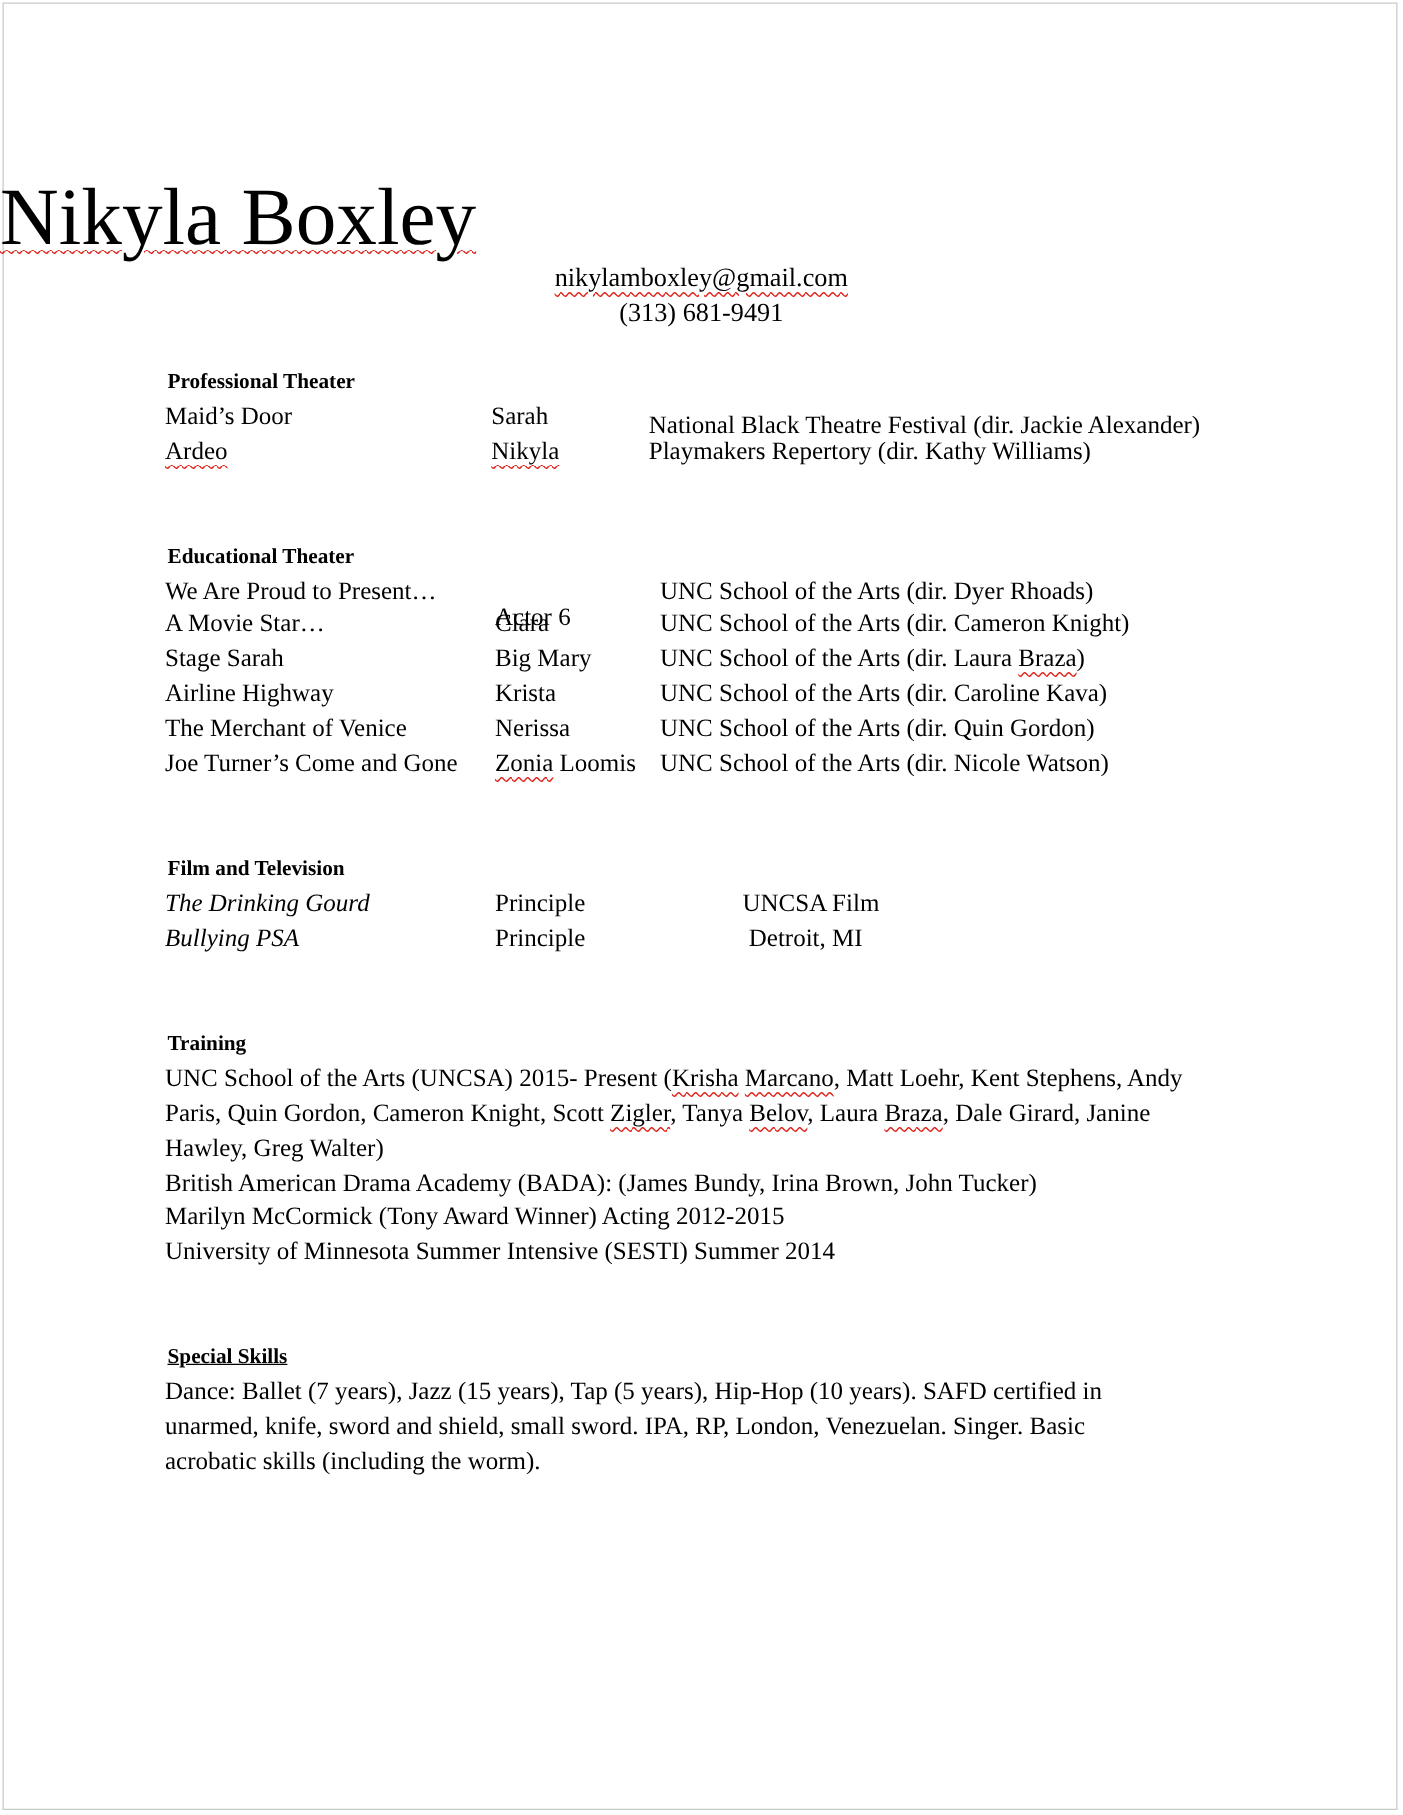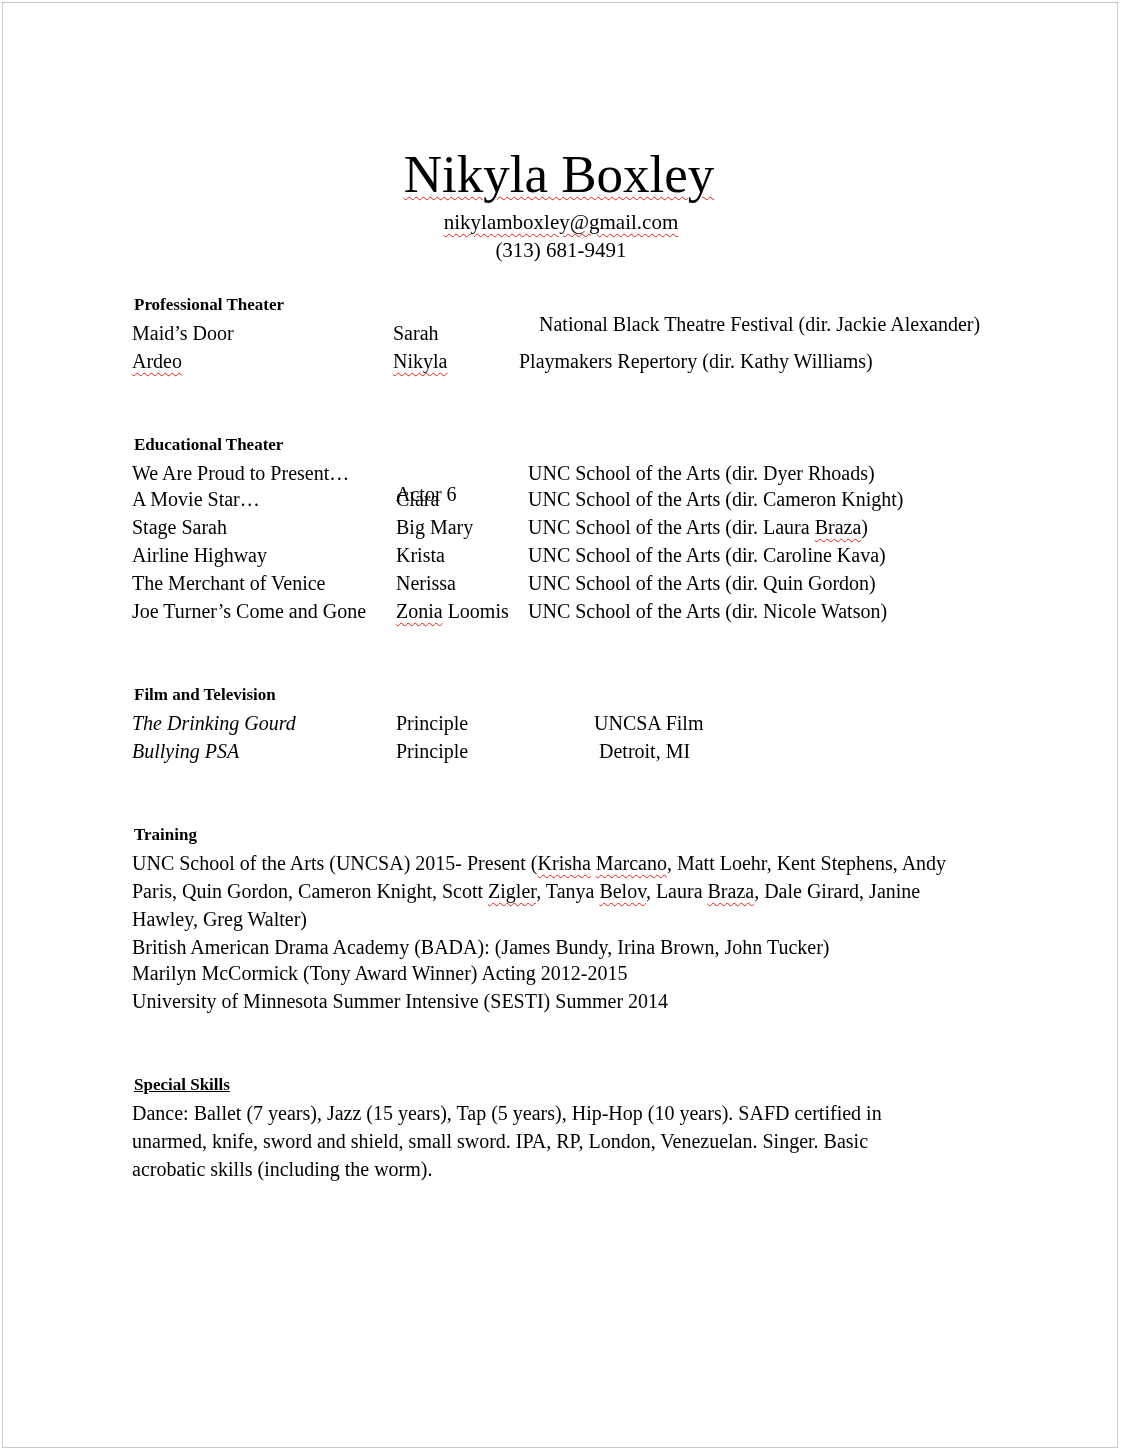--- a/index.html
+++ b/index.html
@@ -13,22 +13,22 @@
     }
     .page {
       position: absolute; left: 2px; top: 2px;
       width: 1116px; height: 1446px;
       border: 1px solid #c9c9c9;
       box-sizing: border-box;
       background: #fff;
     }
     .abs { position: absolute; white-space: nowrap; }
     .name {
-      left: 0; width: 1118px; text-align: center;
-      top: 136px; font-size: 53px; line-height: 76px;
+      left: 0; width: 1118px; text-align: left;
+      top: 136px; font-size: 65px; line-height: 76px;
     }
     .contact {
       left: 0; width: 1122px; text-align: center;
       font-size: 21px; line-height: 28px;
     }
     .heading { font-weight: bold; font-size: 17px; line-height: 28px; left: 134px; }
     .underline { text-decoration: underline; }
     .row { font-size: 20px; line-height: 28px; }
     .italic { font-style: italic; }
     .squiggle {
@@ -47,21 +47,21 @@
 <div class="page"></div>
 
 <div class="abs name"><span class="squiggle">Nikyla Boxley</span></div>
 <div class="abs contact" style="top:208px;"><span class="squiggle">nikylamboxley@gmail.com</span></div>
 <div class="abs contact" style="top:236px;">(313) 681-9491</div>
 
 <div class="abs heading" style="top:291px;">Professional Theater</div>
 <div>
   <div class="abs row" style="left:132px; top:319px;">Maid’s Door</div>
   <div class="abs row" style="left:393px; top:319px;">Sarah</div>
-  <div class="abs row" style="left:519px; top:310px;margin-left:20px;">National Black Theatre Festival (dir. Jackie Alexander)</div>
+  <div class="abs row" style="left:519px; top:326px;">National Black Theatre Festival (dir. Jackie Alexander)</div>
 </div>
 <div>
   <div class="abs row" style="left:132px; top:347px;"><span class="squiggle">Ardeo</span></div>
   <div class="abs row" style="left:393px; top:347px;"><span class="squiggle">Nikyla</span></div>
   <div class="abs row" style="left:519px; top:347px;">Playmakers Repertory (dir. Kathy Williams)</div>
 </div>
 
 <div class="abs heading" style="top:431px;">Educational Theater</div>
 
 <div>

